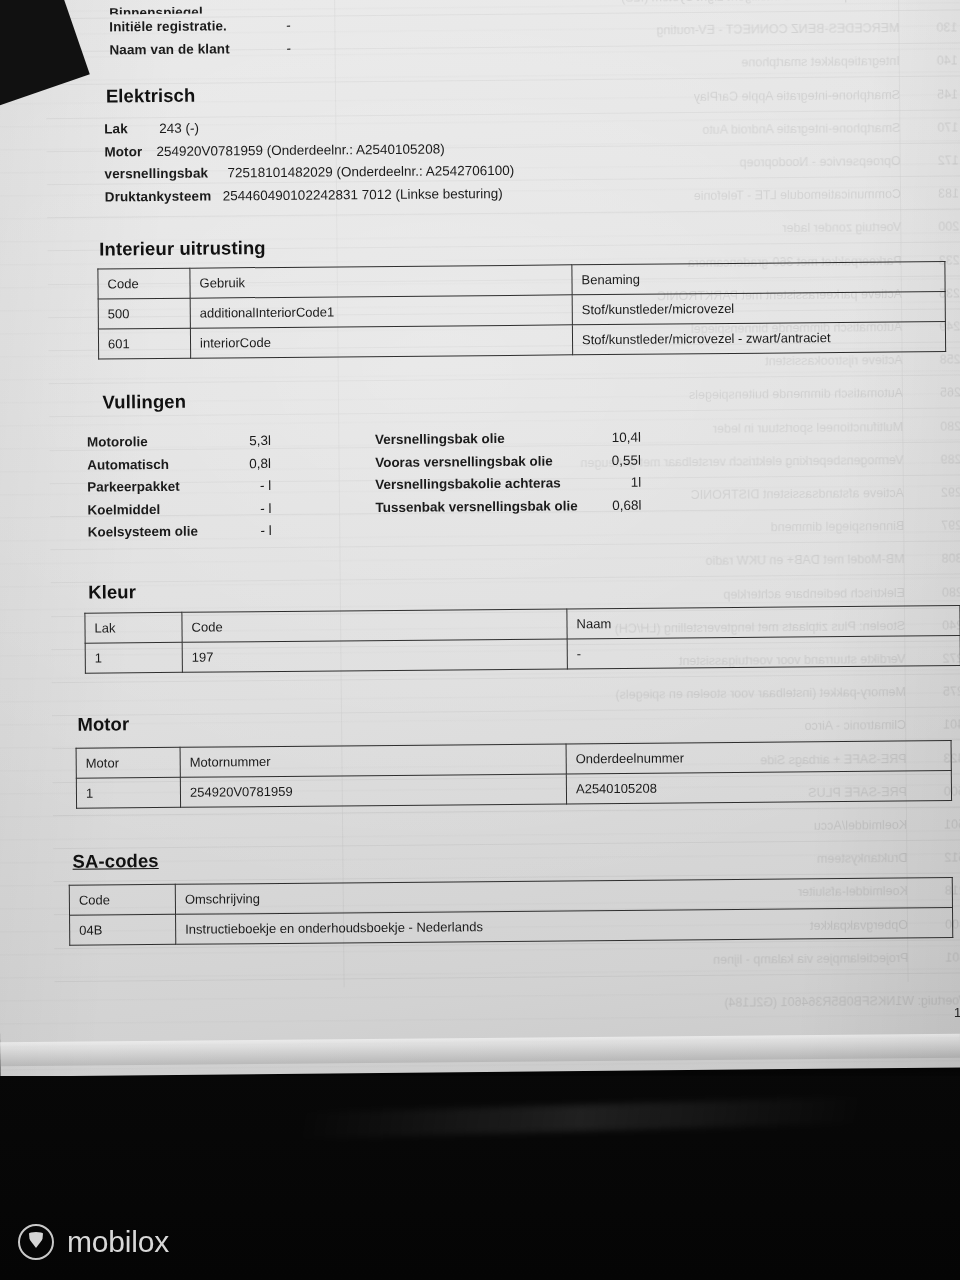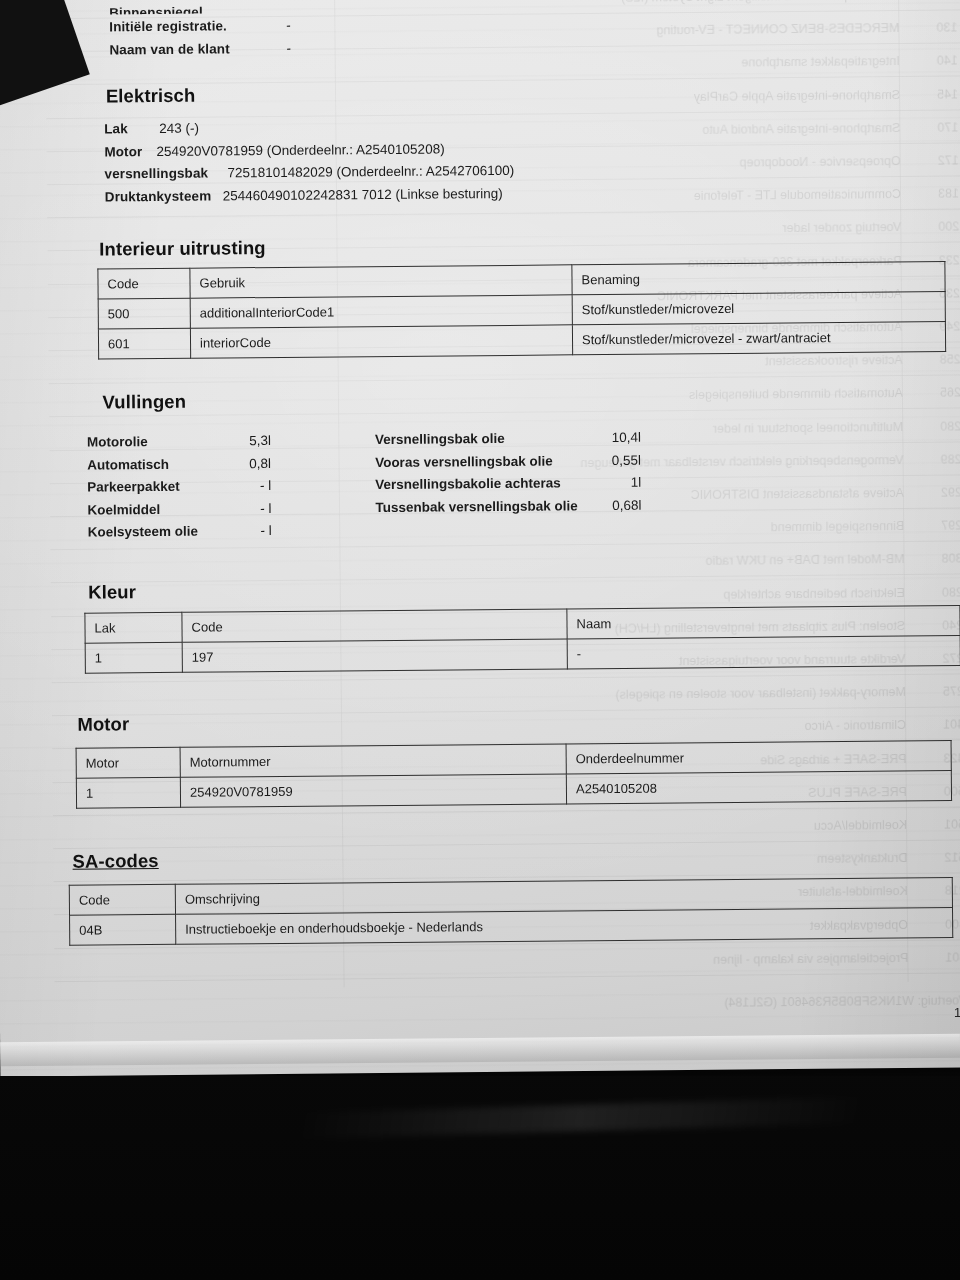--- a/index.html
+++ b/index.html
@@ -575,14 +575,18 @@
             <td>Instructieboekje en onderhoudsboekje - Nederlands</td>
           </tr>
         </tbody>
       </table>
     </div>
 
     <div class="page-no" style="left:946px; top:1010px;">1</div>
 
   </div>
 
+  <div class="brand">
+    <span class="brand-mark"></span>
+    <span class="brand-name">mobilox</span>
+  </div>
 
 </div>
 
 </body></html>

